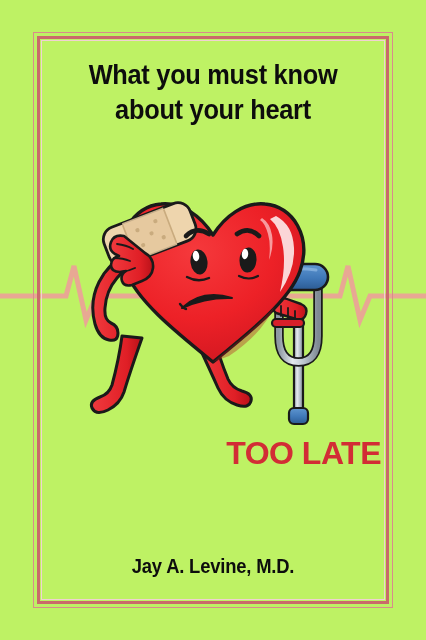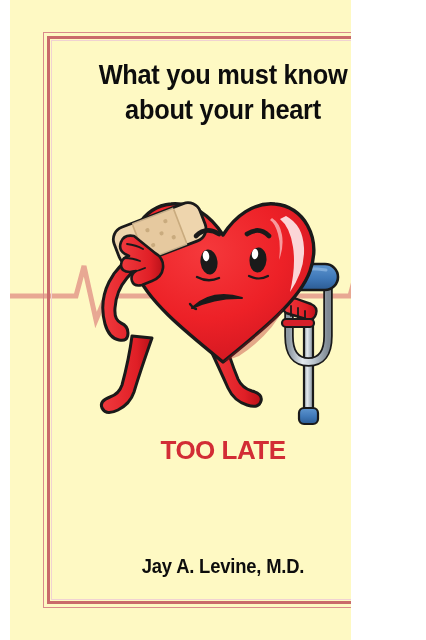--- a/index.html
+++ b/index.html
@@ -10,24 +10,24 @@
   body {
     width: 426px;
     height: 640px;
     position: relative;
     overflow: hidden;
     font-family: "Liberation Sans", sans-serif;
   }
 
   #cover {
     position: absolute;
-    left: 10px; top: 0;
-    width: 341px;
+    left: 0; top: 0;
+    width: 426px;
     height: 640px;
-    background: #fef9c3;
+    background: #bef264;
     overflow: hidden;
   }
 
   
   .frame-outer {
     position: absolute;
     left: 33px;
     top: 32px;
     width: 360px;
     height: 576px;
@@ -110,21 +110,21 @@
     text-align: center;
     font-family: "Liberation Sans", sans-serif;
     font-weight: bold;
     font-size: 40px;
     line-height: 1.02;
     color: #d22d35;
     letter-spacing: -0.5px;
   }
   .maintitle .ln { display: block; white-space: nowrap; }
   .maintitle .ln1 { font-size: 40.5px; }
-  .maintitle .ln2 { font-size: 26px; }
+  .maintitle .ln2 { font-size: 32px; text-align: right; }
 
   
   .author {
     position: absolute;
     left: 45px;
     top: 555px;
     width: 336px;
     z-index: 6;
     text-align: center;
     font-family: "Liberation Sans Narrow", "Liberation Sans", sans-serif;

